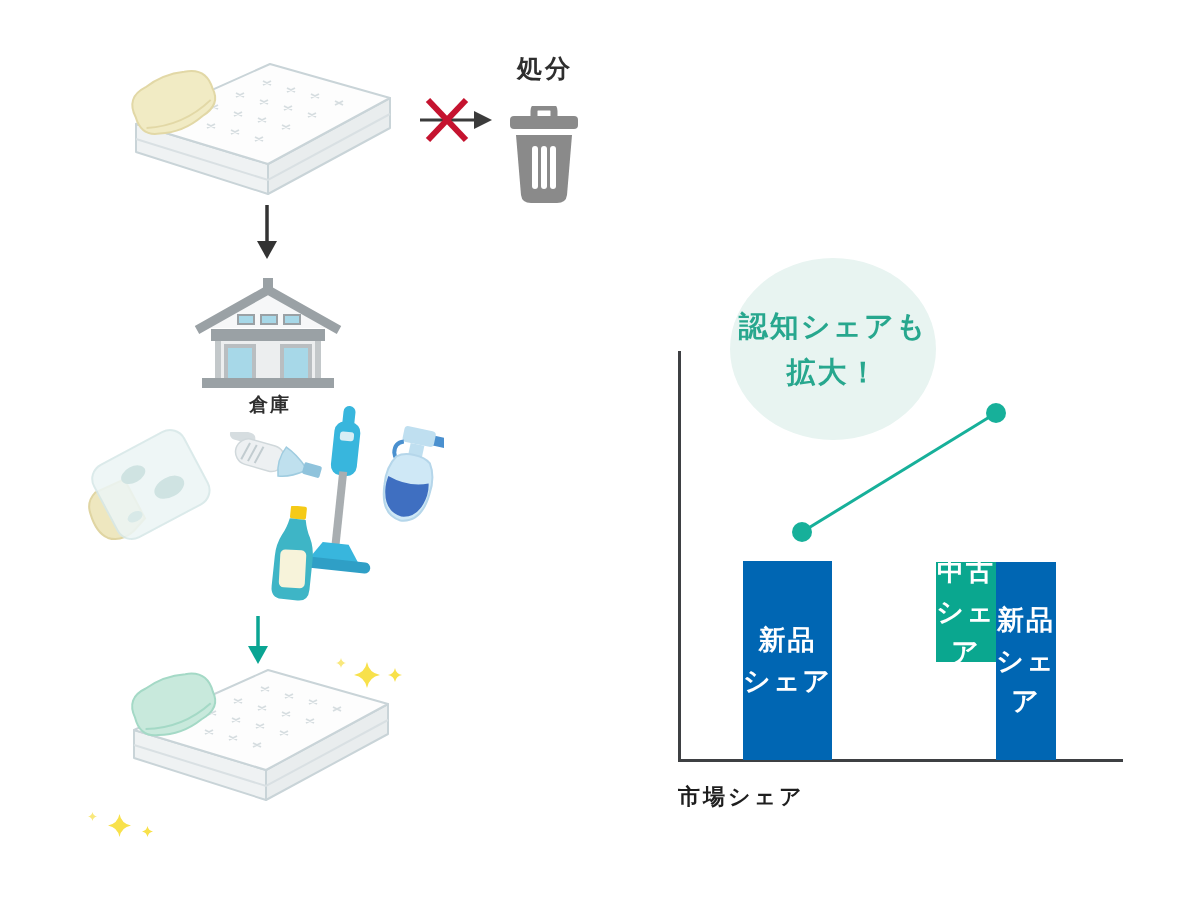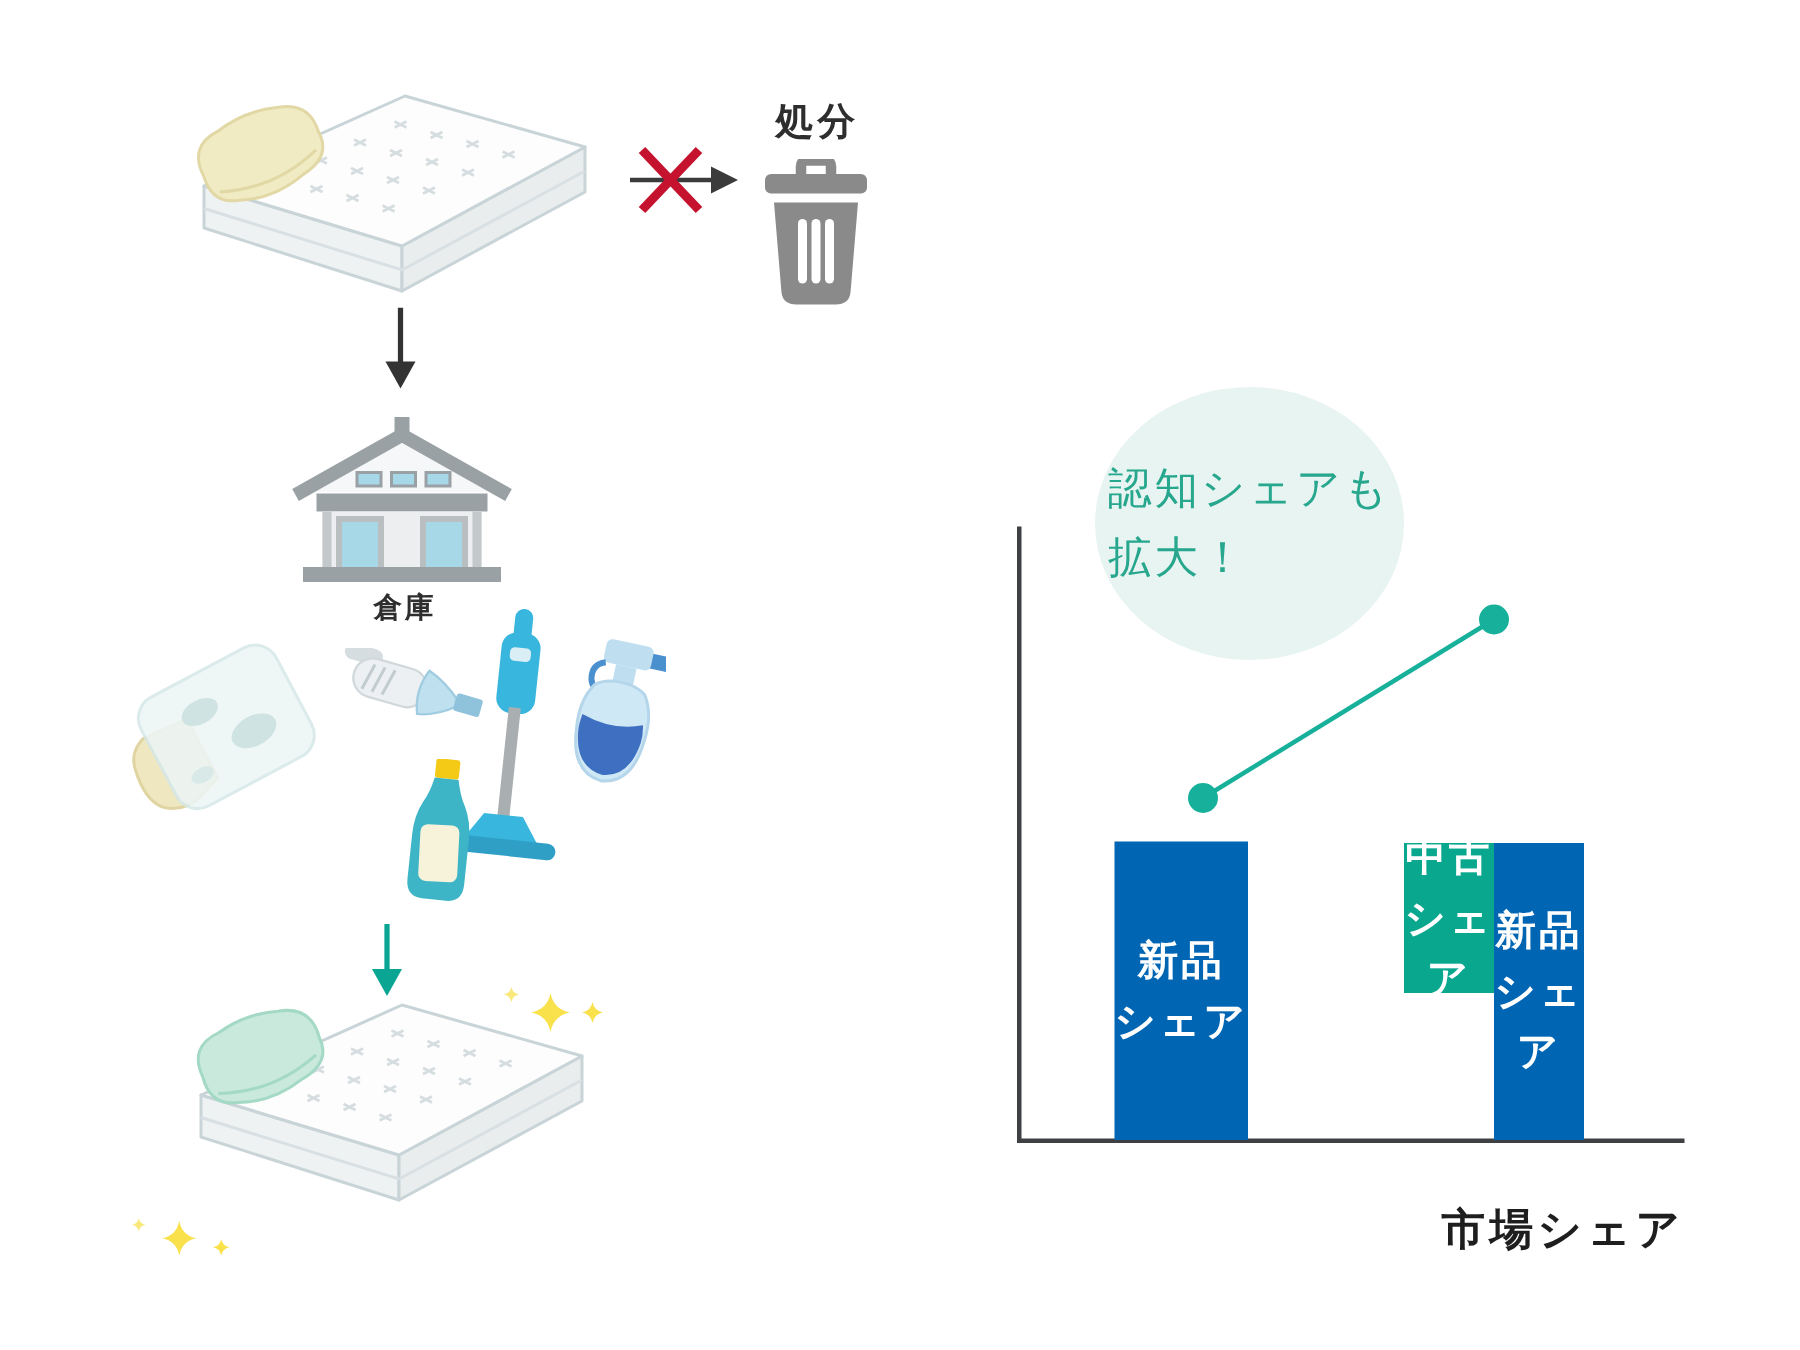--- a/index.html
+++ b/index.html
@@ -1,36 +1,36 @@
 <!DOCTYPE html>
 <html><head>
 <meta charset="utf-8">
 <style>
   html,body{margin:0;padding:0;background:#fff;}
   .stage{position:relative;width:1200px;height:900px;background:#ffffff;overflow:hidden;
          font-family:"Liberation Sans","DejaVu Sans",sans-serif;}
   .abs{position:absolute;}
   .label{position:absolute;color:#2e2e2e;font-weight:700;text-align:center;}
-  .disposal-label{left:500px;top:64px;width:90px;font-size:25px;letter-spacing:3px;}
+  .disposal-label{left:500px;top:52px;width:90px;font-size:25px;letter-spacing:3px;}
   .warehouse-label{left:228px;top:392px;width:84px;font-size:19px;letter-spacing:2px;}
   
   .axis-y{position:absolute;left:678px;top:351px;width:3px;height:411px;background:#3e4043;}
   .axis-x{position:absolute;left:678px;top:759px;width:445px;height:3px;background:#3e4043;}
   .bubble{position:absolute;left:730px;top:258px;width:206px;height:182px;border-radius:50%;
           background:#e8f4f1;display:flex;align-items:center;justify-content:center;}
-  .bubble span{color:#27a78e;font-size:29px;font-weight:400;letter-spacing:2px;line-height:1.6;
-          white-space:pre-line;}
+  .bubble span{color:#27a78e;font-size:29px;font-weight:700;letter-spacing:2px;line-height:1.6;
+          white-space:pre-line;text-align:center;}
   .bar{position:absolute;bottom:140px;display:flex;}
   .bar-1{left:743px;width:117px;}
   .bar-2{left:936px;width:120px;}
   .seg{display:flex;align-items:center;justify-content:center;}
   .seg span{color:#ffffff;font-size:27px;font-weight:700;letter-spacing:2px;line-height:1.5;
           white-space:pre-line;text-align:center;}
-  .xaxis-label{position:absolute;left:678px;top:800px;width:445px;text-align:right;
-          color:#1e1e1e;font-size:29px;font-weight:700;letter-spacing:3px;}
+  .xaxis-label{position:absolute;left:678px;top:782px;width:445px;text-align:left;
+          color:#1e1e1e;font-size:22px;font-weight:700;letter-spacing:3px;}
   .trend{position:absolute;left:0;top:0;pointer-events:none;}
 </style>
 </head>
 <body>
 
 <div class="stage">
 
   <div class="abs" style="left:118px;top:46px;">
     <svg width="290" height="160" viewBox="0 0 290 160">
       <path d="M18,78 L18,106 L150,148 L150,118 Z" fill="#eff2f3" stroke="#c9d4d8" stroke-width="2" stroke-linejoin="round"></path>

